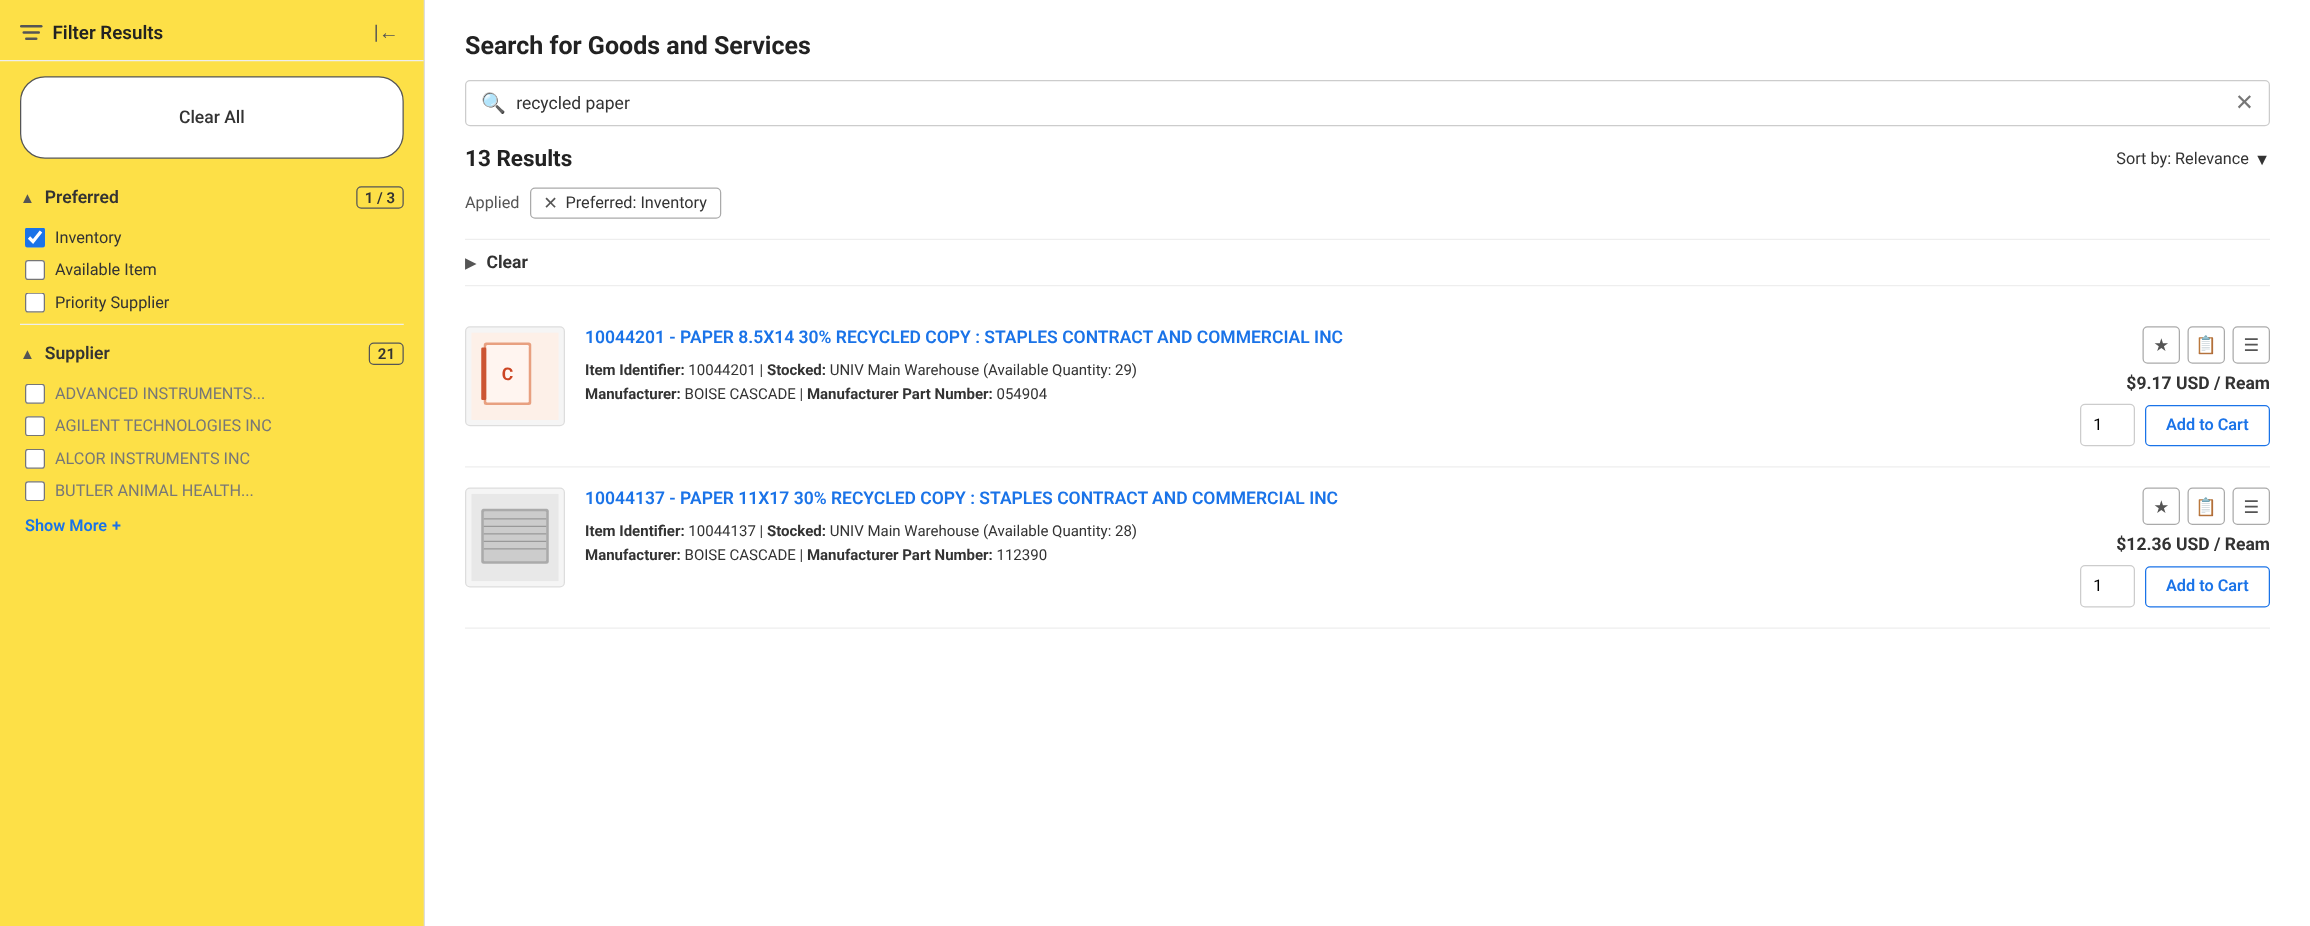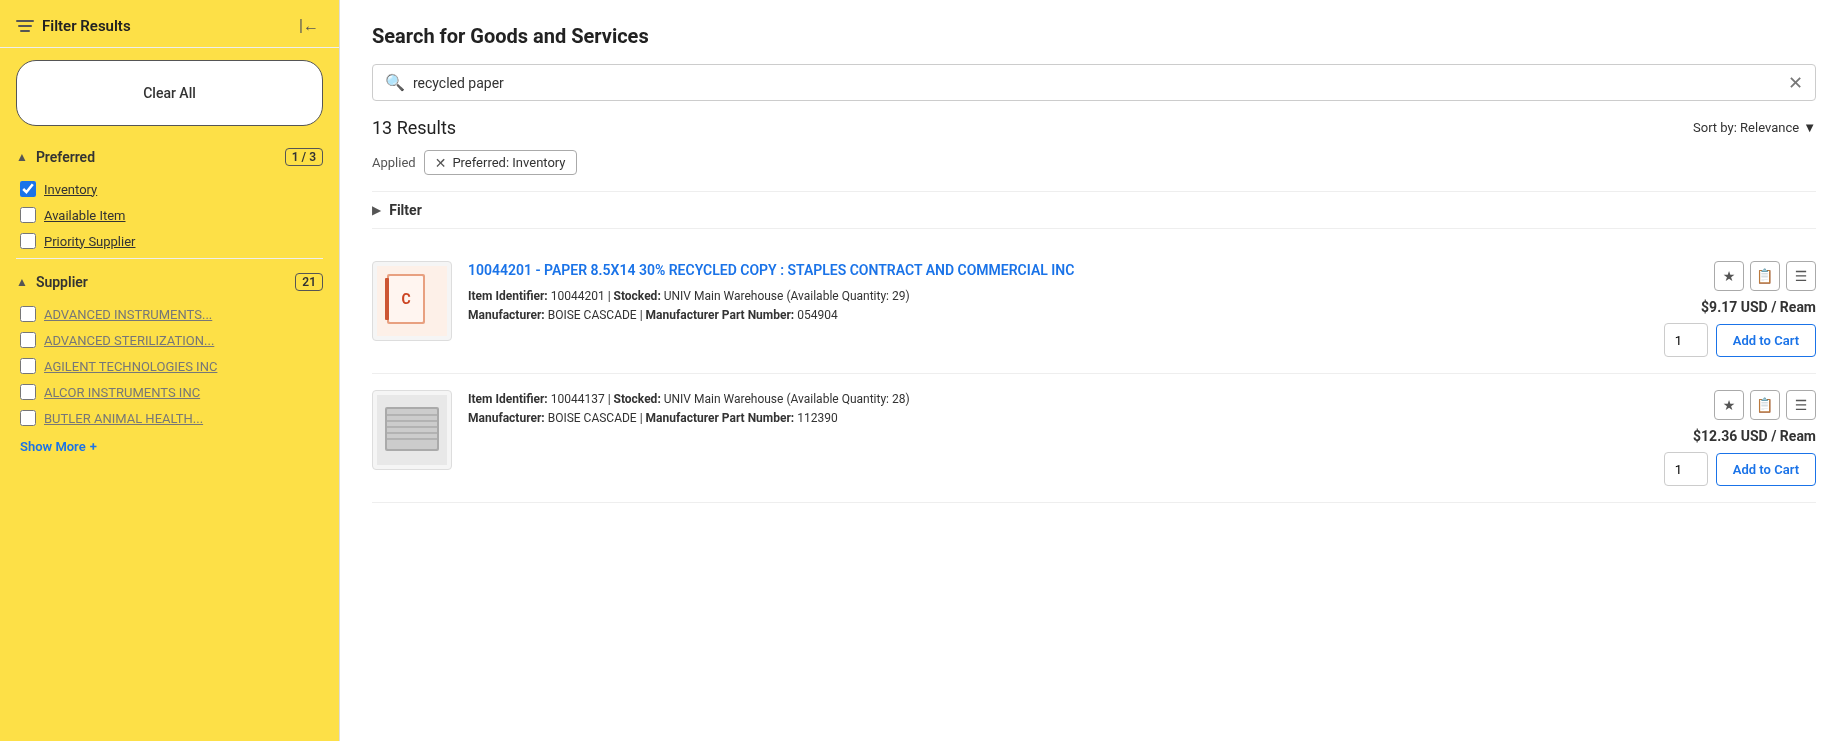--- a/index.html
+++ b/index.html
@@ -109,21 +109,20 @@
       display: flex;
       align-items: center;
       gap: 8px;
       padding: 5px 0 5px 4px;
     }
 
     .filter-item label {
       font-size: 13px;
       color: #333;
       cursor: pointer;
-      text-decoration: underline;
     }
 
     .filter-item input[type="checkbox"] {
       width: 16px; height: 16px; cursor: pointer;
       accent-color: #1a73e8;
     }
 
     .supplier-item label {
       color: #777;
       font-size: 13px;
@@ -204,21 +203,21 @@
 
     .results-row {
       display: flex;
       align-items: center;
       justify-content: space-between;
       margin-bottom: 12px;
     }
 
     .results-count {
       font-size: 18px;
-      font-weight: 400;
+      font-weight: 700;
       color: #222;
     }
 
     .sort-by {
       font-size: 13px;
       color: #333;
       display: flex;
       align-items: center;
       gap: 4px;
       cursor: pointer;
@@ -424,24 +423,20 @@
           <span class="chevron-icon">▲</span>
           <span class="section-title">Supplier</span>
         </div>
         <span class="section-badge">21</span>
       </div>
       <div class="filter-item supplier-item">
         <input type="checkbox" id="cb-adv-inst" style="">
         <label for="cb-adv-inst">ADVANCED INSTRUMENTS...</label>
       </div>
       <div class="filter-item supplier-item">
-        <input type="checkbox" id="cb-adv-ster" style="">
-        <label for="cb-adv-ster">ADVANCED STERILIZATION...</label>
-      </div>
-      <div class="filter-item supplier-item">
         <input type="checkbox" id="cb-agilent" style="">
         <label for="cb-agilent">AGILENT TECHNOLOGIES INC</label>
       </div>
       <div class="filter-item supplier-item">
         <input type="checkbox" id="cb-alcor" style="">
         <label for="cb-alcor">ALCOR INSTRUMENTS INC</label>
       </div>
       <div class="filter-item supplier-item">
         <input type="checkbox" id="cb-butler" style="">
         <label for="cb-butler">BUTLER ANIMAL HEALTH...</label>
@@ -474,21 +469,21 @@
   <div class="applied-filters">
     <span class="applied-label">Applied</span>
     <div class="filter-chip">
       <button class="filter-chip-remove">✕</button>
       <span>Preferred: Inventory</span>
     </div>
   </div>
 
   <div class="legend-section">
     <span class="chevron-icon">▶</span>
-    <span class="legend-label">Filter</span>
+    <span class="legend-label">Clear</span>
   </div>
 
   <div class="product-card">
     <div class="product-image-placeholder">
       <svg width="70" height="70" viewBox="0 0 70 70" xmlns="http://www.w3.org/2000/svg">
         <rect width="70" height="70" fill="#fdf0e8"></rect>
         <rect x="10" y="8" width="38" height="50" rx="2" fill="#e8a080"></rect>
         <rect x="12" y="10" width="34" height="46" rx="1" fill="#fff5f0"></rect>
         <text x="29" y="38" font-size="14" font-weight="bold" fill="#cc4422" text-anchor="middle">C</text>
         <rect x="8" y="12" width="4" height="42" rx="1" fill="#cc5533"></rect>
@@ -522,20 +517,21 @@
         <rect x="8" y="12" width="54" height="44" rx="2" fill="#aaaaaa"></rect>
         <rect x="10" y="14" width="50" height="40" rx="1" fill="#cccccc"></rect>
         <line x1="10" y1="20" x2="60" y2="20" stroke="#999" stroke-width="1"></line>
         <line x1="10" y1="26" x2="60" y2="26" stroke="#999" stroke-width="1"></line>
         <line x1="10" y1="32" x2="60" y2="32" stroke="#999" stroke-width="1"></line>
         <line x1="10" y1="38" x2="60" y2="38" stroke="#999" stroke-width="1"></line>
         <line x1="10" y1="44" x2="60" y2="44" stroke="#999" stroke-width="1"></line>
       </svg>
     </div>
     <div class="product-info">
+      <a class="product-title">10044137 - PAPER 11X17 30% RECYCLED COPY : STAPLES CONTRACT AND COMMERCIAL INC</a>
       <div class="product-meta">
         <span><strong>Item Identifier:</strong> 10044137 | <strong>Stocked:</strong> UNIV Main Warehouse (Available Quantity: 28)</span><br>
         <span><strong>Manufacturer:</strong> BOISE CASCADE | <strong>Manufacturer Part Number:</strong> 112390</span>
       </div>
     </div>
     <div class="product-actions">
       <div class="product-icons">
         <button class="icon-btn">★</button>
         <button class="icon-btn">📋</button>
         <button class="icon-btn">☰</button>

